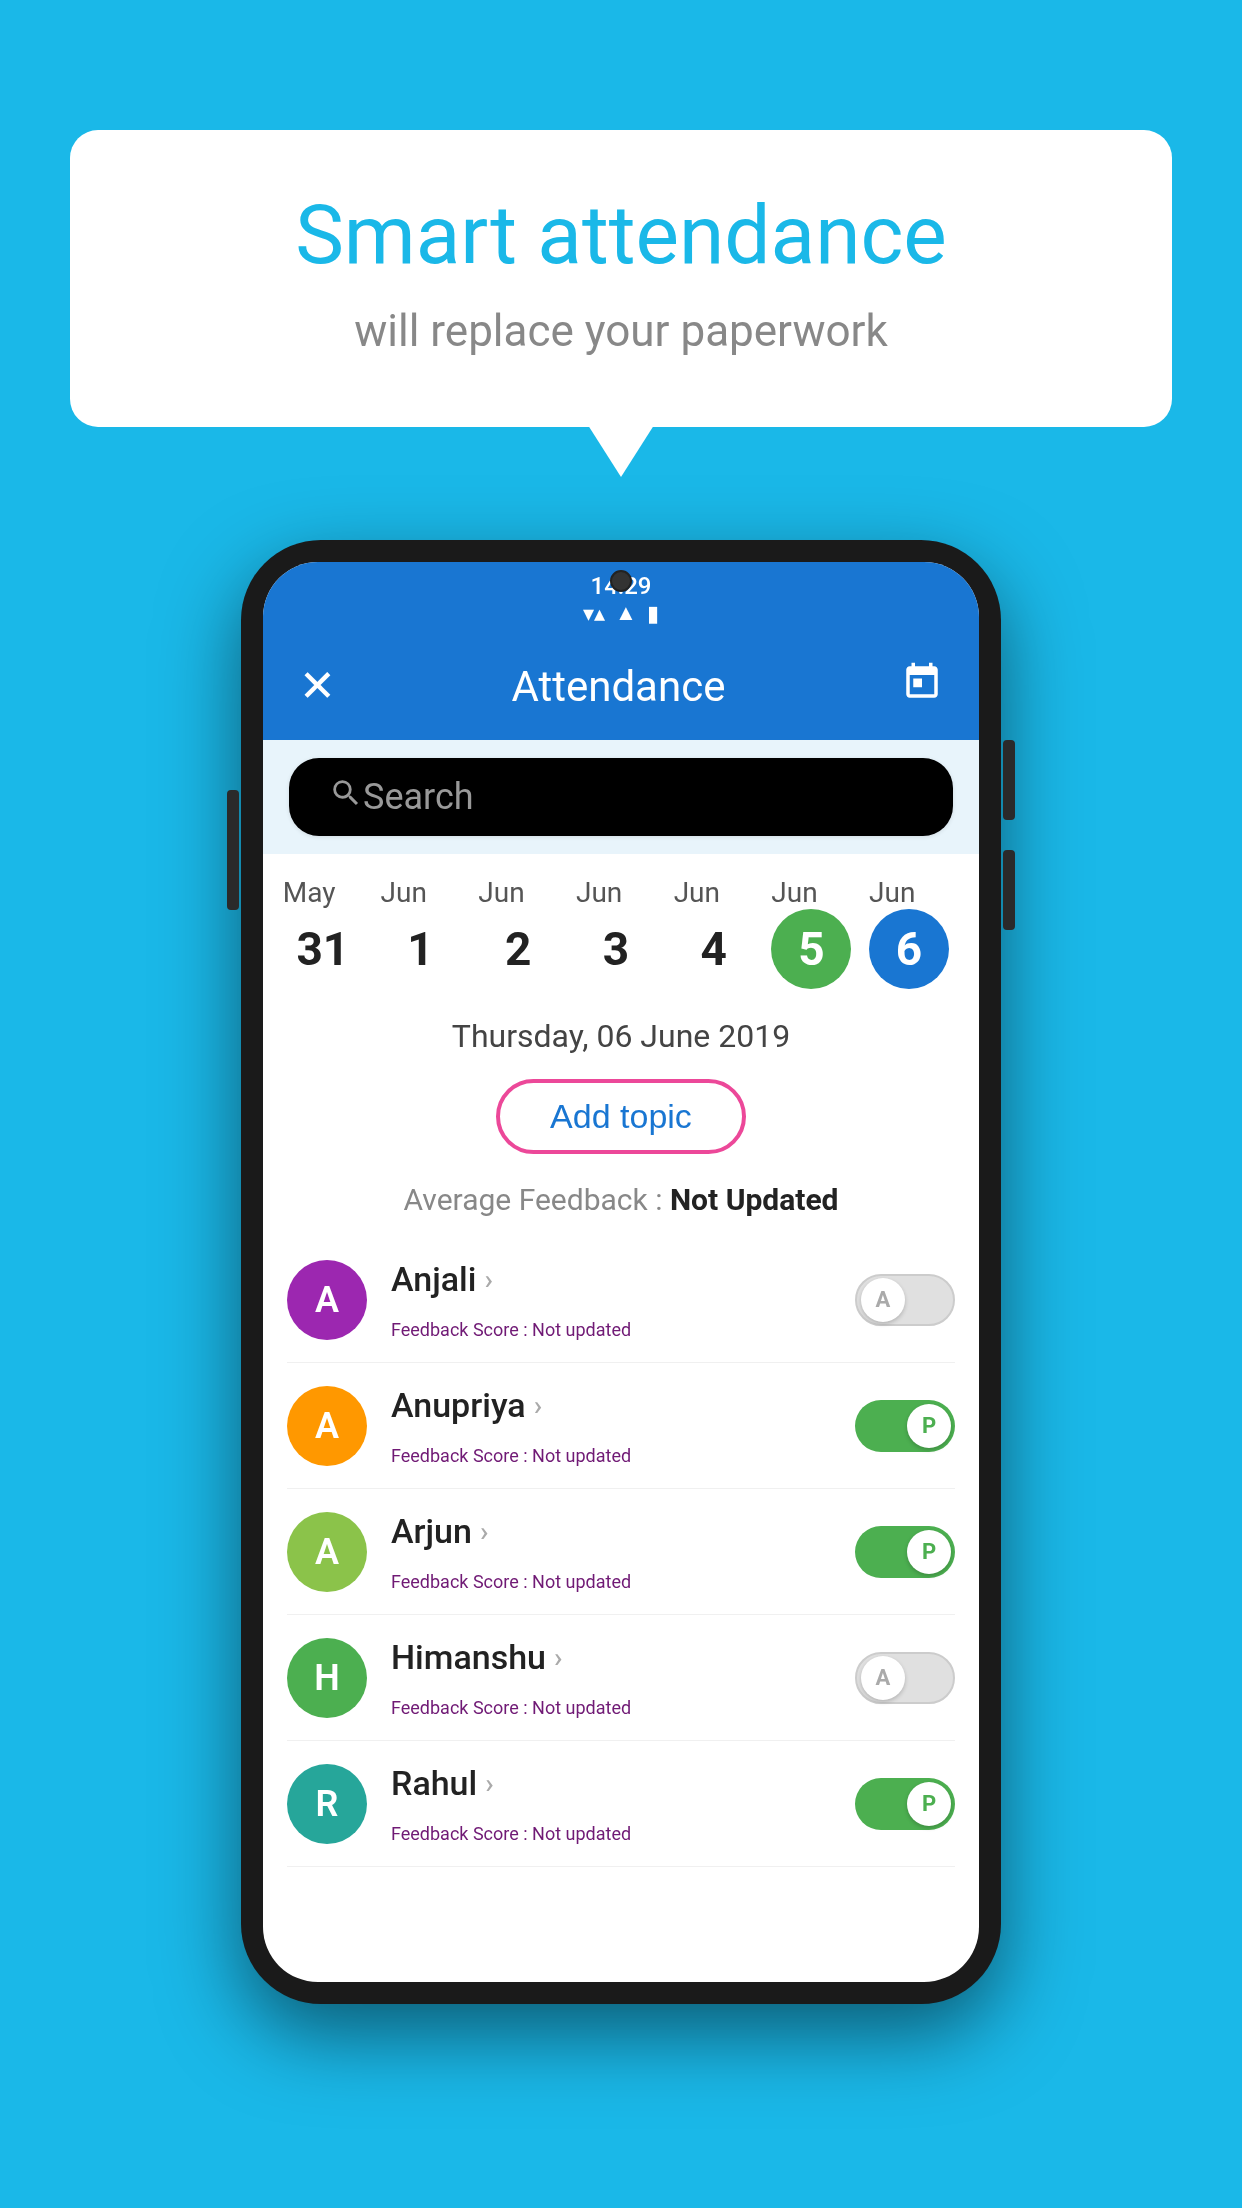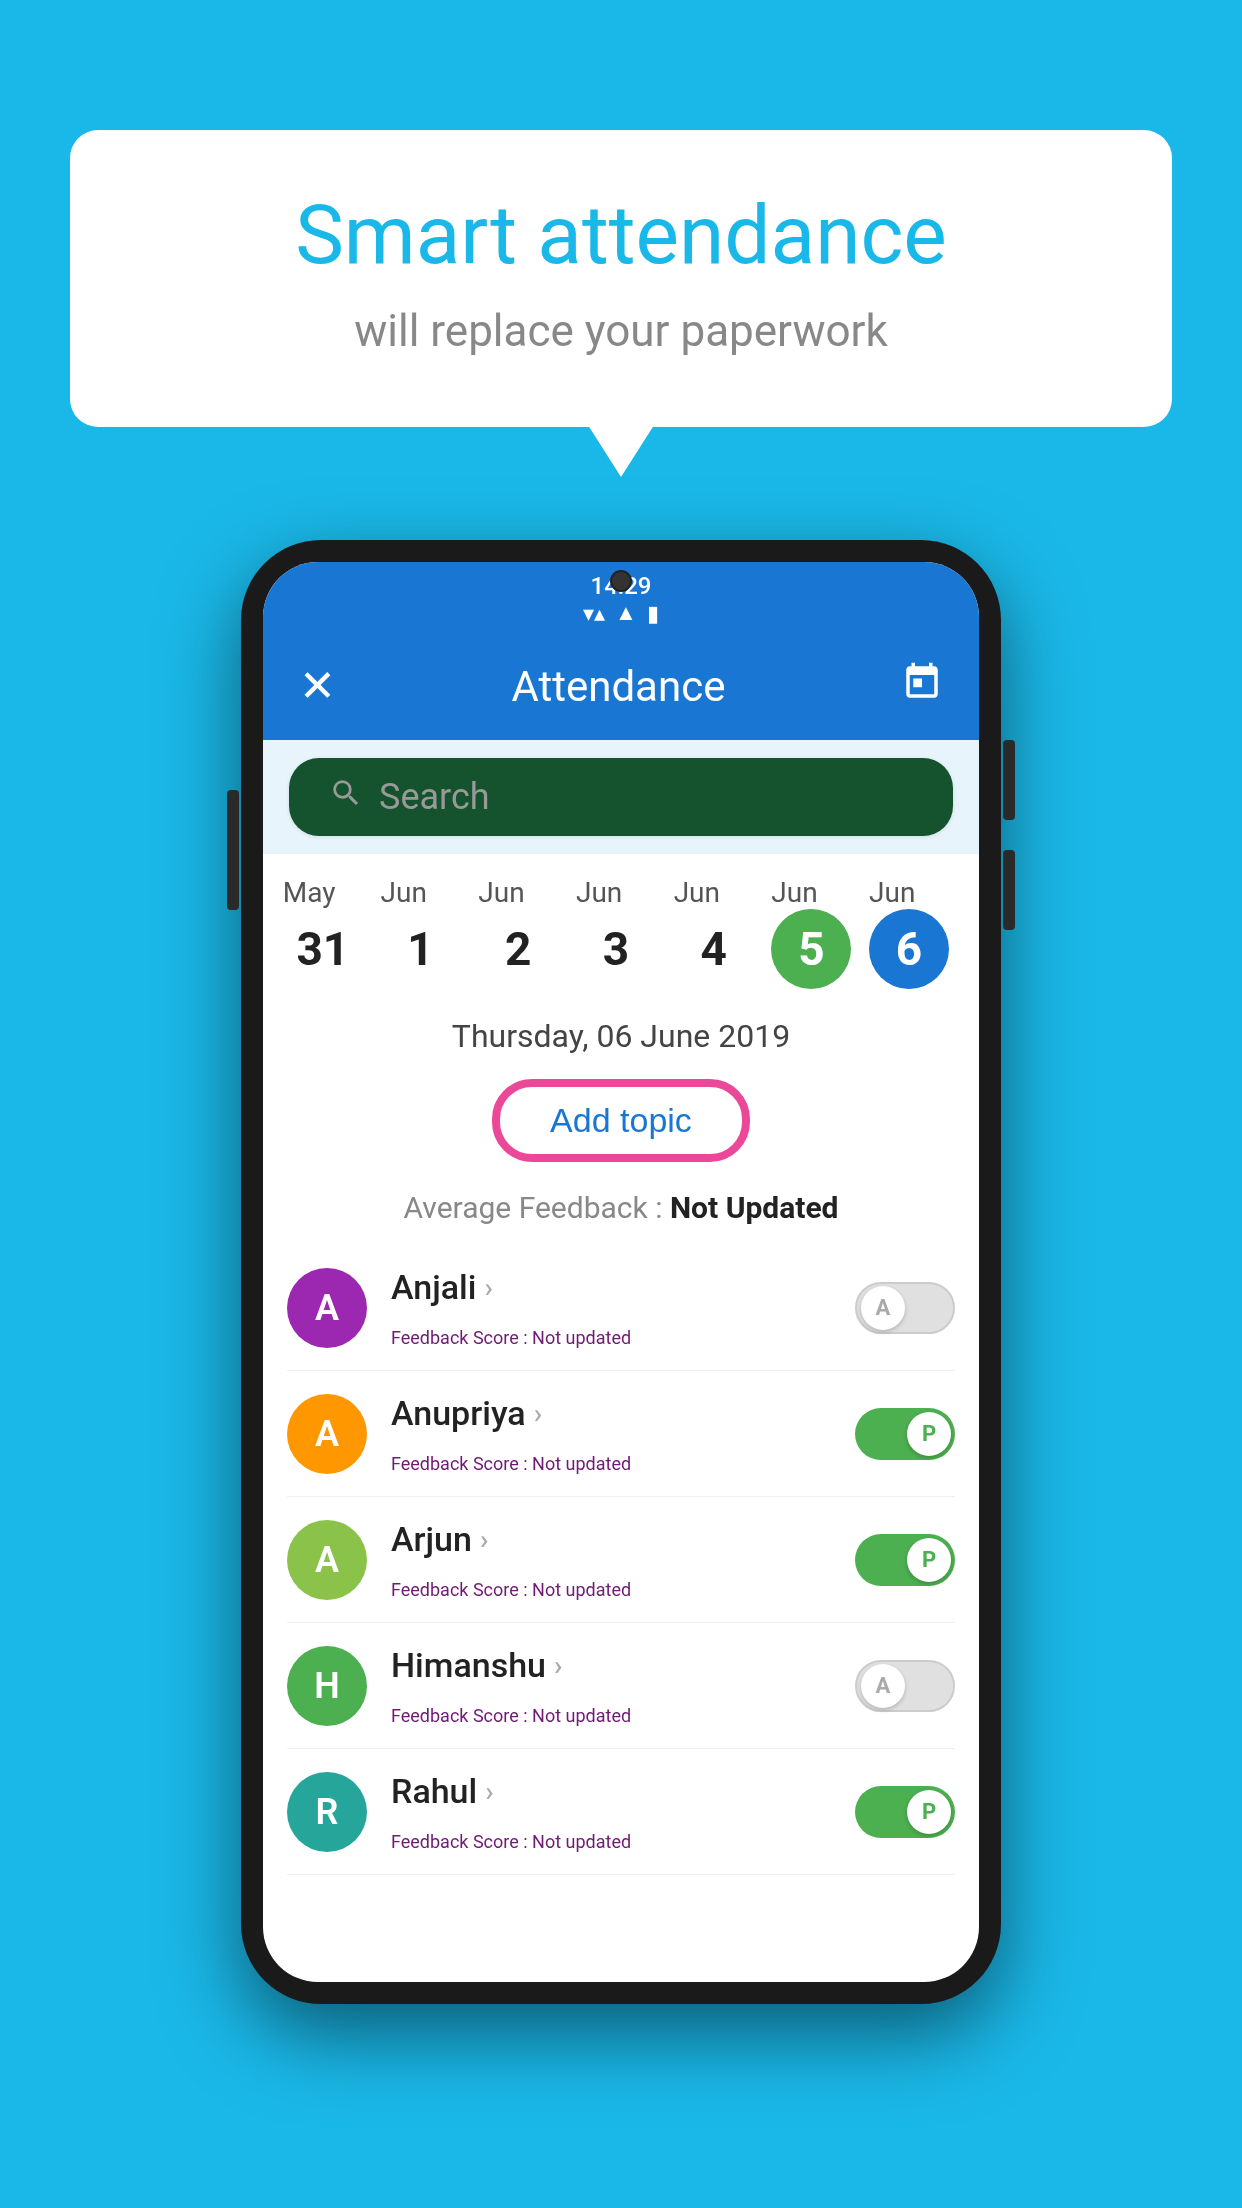--- a/index.html
+++ b/index.html
@@ -142,26 +142,25 @@
       font-size: 36px;
     }
 
     
     .search-container {
       background: #e8f4fb;
       padding: 18px 26px;
     }
 
     .search-bar {
-      background: #14532d;
+      background: #000000;
       border-radius: 30px;
       padding: 18px 40px;
       display: flex;
       align-items: center;
-      gap: 16px;
       box-shadow: 0 1px 4px rgba(0,0,0,0.1);
     }
 
     .search-icon-svg {
       color: #999;
       font-size: 34px;
     }
 
     .search-text {
       color: #999;
@@ -222,21 +221,21 @@
 
     
     .add-topic-container {
       display: flex;
       justify-content: center;
       padding: 14px 0 18px;
       background: white;
     }
 
     .add-topic-btn {
-      border: 8px solid #ec4899;
+      border: 4px solid #ec4899;
       border-radius: 40px;
       padding: 14px 50px;
       color: #1976d2;
       font-size: 34px;
       background: white;
       cursor: pointer;
     }
 
     
     .avg-feedback {

